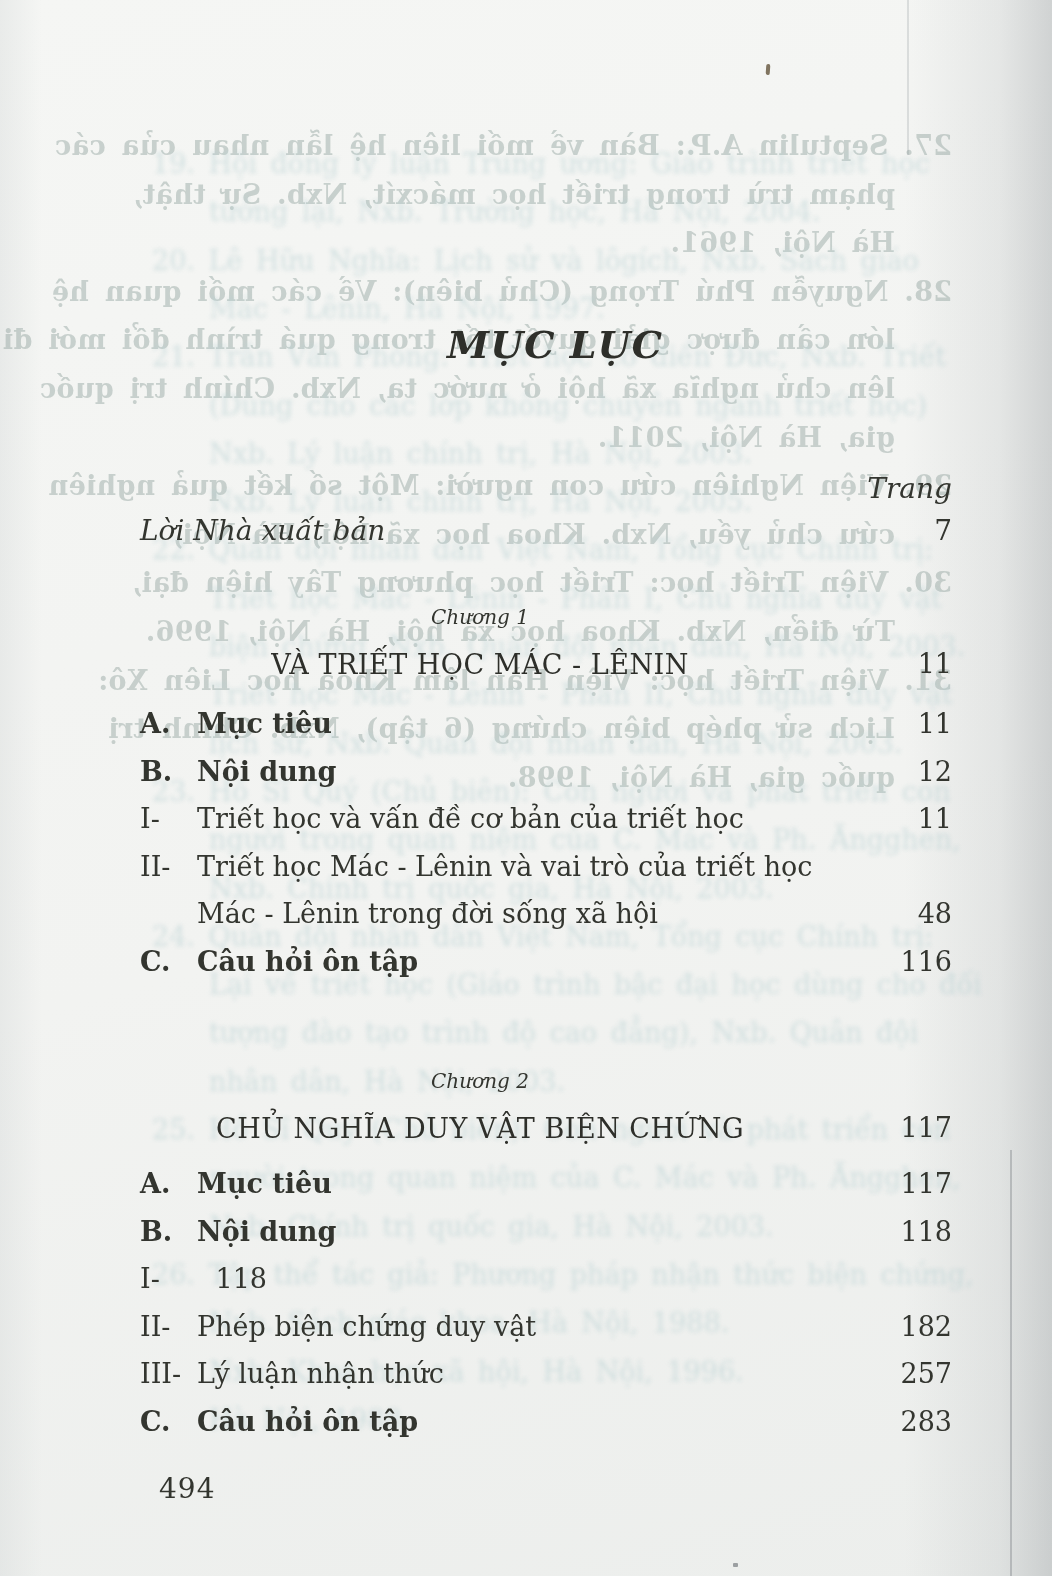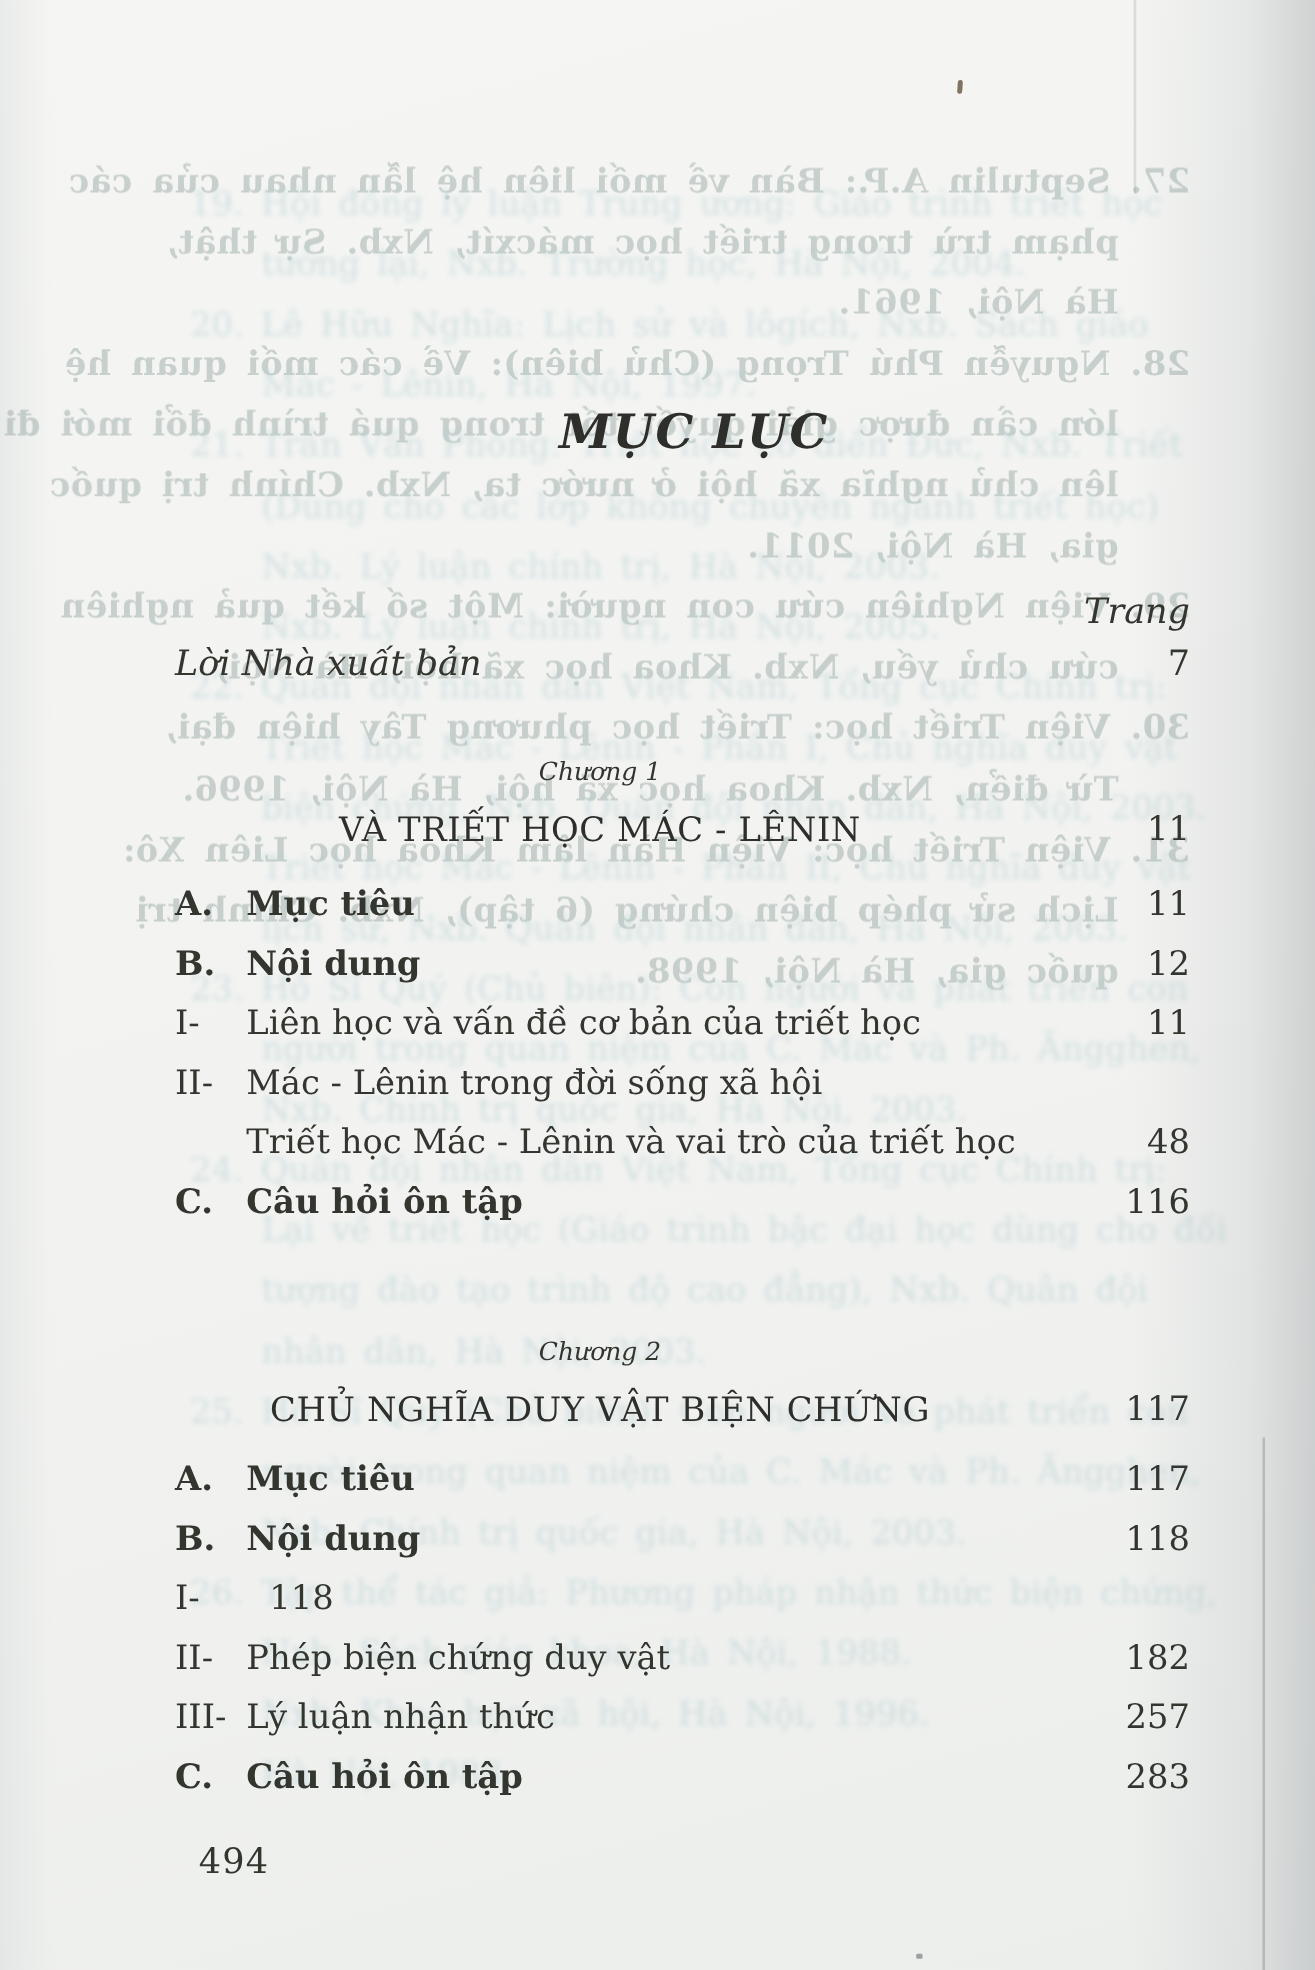--- a/index.html
+++ b/index.html
@@ -158,29 +158,29 @@
           <div class="item bold">
             <div class="pfx">B.</div>
             <div class="lbl">
               <div>Nội dung</div>
             </div>
             <div class="pg">12</div>
           </div>
           <div class="item">
             <div class="pfx">I-</div>
             <div class="lbl">
-              <div>Liên học và vấn đề cơ bản của triết học</div>
+              <div>Triết học và vấn đề cơ bản của triết học</div>
             </div>
             <div class="pg">11</div>
           </div>
           <div class="item">
             <div class="pfx">II-</div>
             <div class="lbl">
+              <div>Triết học Mác - Lênin và vai trò của triết học</div>
               <div>Mác - Lênin trong đời sống xã hội</div>
-              <div>Triết học Mác - Lênin và vai trò của triết học</div>
             </div>
             <div class="pg">48</div>
           </div>
           <div class="item bold">
             <div class="pfx">C.</div>
             <div class="lbl">
               <div>Câu hỏi ôn tập</div>
             </div>
             <div class="pg">116</div>
           </div>

